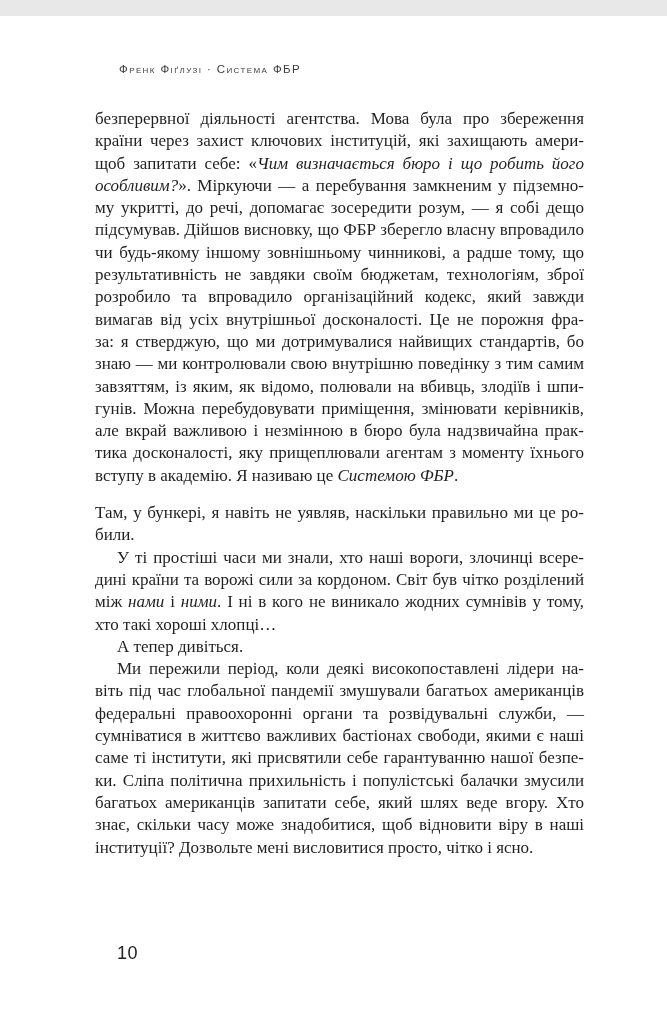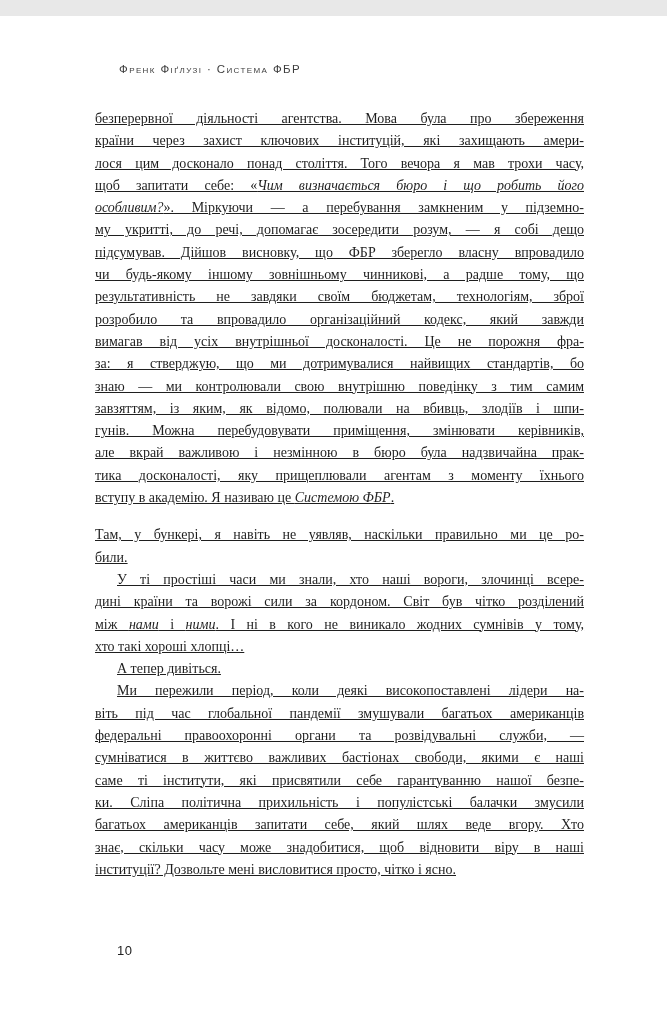--- a/index.html
+++ b/index.html
@@ -25,58 +25,56 @@
     font-size: 11.5px;
     letter-spacing: 1.4px;
     color: #3d3d3d;
     white-space: nowrap;
   }
   .body-text {
     position: absolute;
     left: 95px;
     top: 92px;
     width: 489px;
-    font-size: 14px;
+    font-size: 17px;
     line-height: 22.3px;
     color: #1f1f1f;
-    text-decoration: underline;
   }
   .paragraph { margin: 0; }
   .paragraph.gap { margin-top: 15px; }
   .line {
     text-align: justify;
     text-align-last: justify;
     white-space: nowrap;
   }
   .line.last {
     text-align-last: left;
   }
   .line.indent { text-indent: 22px; }
   .it { font-style: italic; }
   .page-number {
     position: absolute;
     left: 117px;
     top: 927px;
     font-family: "Liberation Sans", sans-serif;
-    font-size: 13px;
+    font-size: 18px;
     letter-spacing: 0.6px;
     color: #222222;
   }
 </style>
 </head>
 <body>
 
 <div class="page">
   <div class="running-header">Френк Фіґлузі · Система ФБР</div>
 
   <div class="body-text">
       <div class="paragraph">
         <div class="line"><span>безперервної діяльності агентства. Мова була про збереження</span></div>
         <div class="line"><span>країни через захист ключових інституцій, які захищають амери-</span></div>
-        <div class="line"><span>лося цим досконало понад століття. Того вечора я мав трохи часу,</span></div>
         <div class="line"><span>щоб запитати себе: «</span><span class="it">Чим визначається бюро і що робить його</span></div>
         <div class="line"><span class="it">особливим?</span><span>». Міркуючи — а перебування замкненим у підземно-</span></div>
         <div class="line"><span>му укритті, до речі, допомагає зосередити розум, — я собі дещо</span></div>
         <div class="line"><span>підсумував. Дійшов висновку, що ФБР зберегло власну впровадило</span></div>
         <div class="line"><span>чи будь-якому іншому зовнішньому чинникові, а радше тому, що</span></div>
         <div class="line"><span>результативність не завдяки своїм бюджетам, технологіям, зброї</span></div>
         <div class="line"><span>розробило та впровадило організаційний кодекс, який завжди</span></div>
         <div class="line"><span>вимагав від усіх внутрішньої досконалості. Це не порожня фра-</span></div>
         <div class="line"><span>за: я стверджую, що ми дотримувалися найвищих стандартів, бо</span></div>
         <div class="line"><span>знаю — ми контролювали свою внутрішню поведінку з тим самим</span></div>

